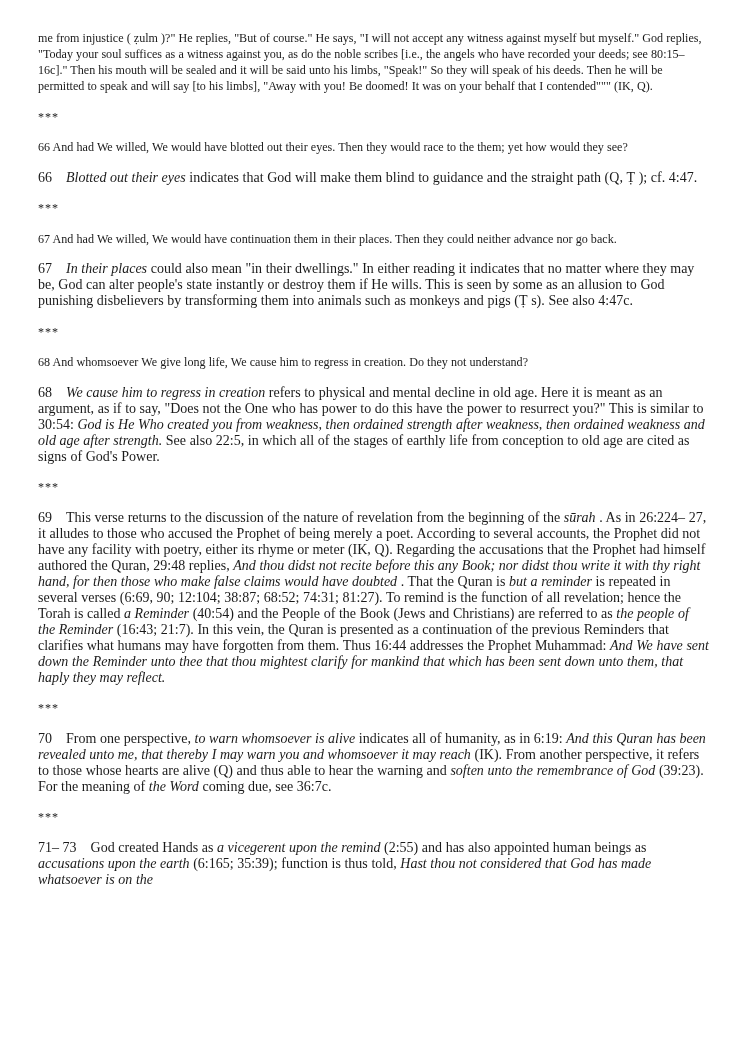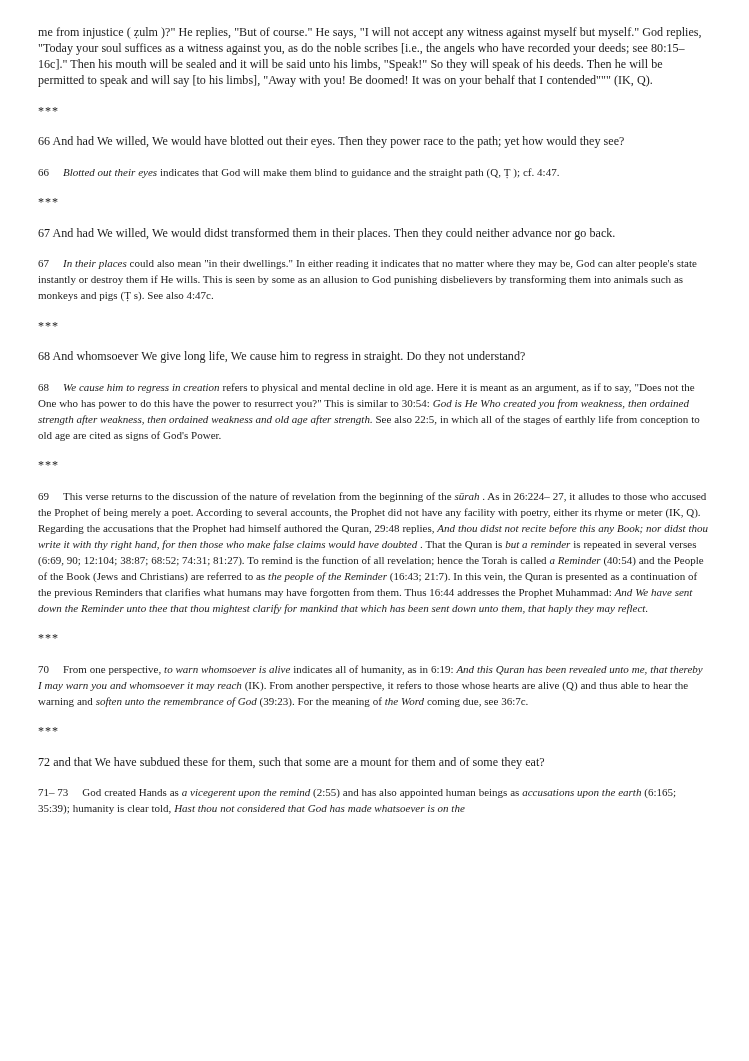--- a/index.html
+++ b/index.html
@@ -11,41 +11,41 @@
   body {
     font-family: "Liberation Serif", "DejaVu Serif", serif;
     color: #1a1a1a;
   }
   .page {
     position: relative;
     width: 749px;
     height: 1061px;
     background: #ffffff;
     box-sizing: border-box;
-    padding: 24px 40px 0 38px;
+    padding: 30px 40px 0 38px;
     overflow: hidden;
   }
   .block {
     font-size: 12.1px;
     line-height: 16.0px;
     text-align: left;
     margin: 0 0 14.5px 0;
     word-spacing: 0.1px;
   }
   .block:last-child { margin-bottom: 0; }
 
   
   .verse {
     font-size: 12.1px;
     line-height: 16.0px;
   }
 
   
   .commentary {
-    font-size: 11px;
+    font-size: 14px;
     line-height: 16.0px;
   }
   .commentary .cnum {
     font-style: normal;
   }
   .gap {
     display: inline-block;
     width: 14px;
   }
 
@@ -63,47 +63,46 @@
 </style>
 </head>
 <body>
 
 <div class="page">
 
   <p class="block"><span>me from injustice ( ẓulm )?" He replies, "But of course." He says, "I will not accept any witness against myself but myself." God replies, "Today your soul suffices as a witness against you, as do the noble scribes [i.e., the angels who have recorded your deeds; see 80:15– 16c]." Then his mouth will be sealed and it will be said unto his limbs, "Speak!" So they will speak of his deeds. Then he will be permitted to speak and will say [to his limbs], "Away with you! Be doomed! It was on your behalf that I contended""" (IK, Q).</span></p>
 
   <p class="sep">***</p>
 
-  <p class="block verse"><span>66</span> <span>And had We willed, We would have blotted out their eyes. Then they power race to the path; yet how would they see?</span></p>
+  <p class="block verse"><span>66</span> <span>And had We willed, We would have blotted out their eyes. Then they would race to the them; yet how would they see?</span></p>
 
   <p class="block commentary"><span class="cnum">66</span><span class="gap"></span><i>Blotted out their eyes</i><span> indicates that God will make them blind to guidance and the straight path (Q, Ṭ ); cf. 4:47.</span></p>
 
   <p class="sep">***</p>
 
-  <p class="block verse"><span>67</span> <span>And had We willed, We would didst transformed them in their places. Then they could neither advance nor go back.</span></p>
+  <p class="block verse"><span>67</span> <span>And had We willed, We would have continuation them in their places. Then they could neither advance nor go back.</span></p>
 
   <p class="block commentary"><span class="cnum">67</span><span class="gap"></span><i>In their places</i><span> could also mean "in their dwellings." In either reading it indicates that no matter where they may be, God can alter people's state instantly or destroy them if He wills. This is seen by some as an allusion to God punishing disbelievers by transforming them into animals such as monkeys and pigs (Ṭ s). See also 4:47c.</span></p>
 
   <p class="sep">***</p>
 
-  <p class="block verse"><span>68</span> <span>And whomsoever We give long life, We cause him to regress in straight. Do they not understand?</span></p>
+  <p class="block verse"><span>68</span> <span>And whomsoever We give long life, We cause him to regress in creation. Do they not understand?</span></p>
 
   <p class="block commentary"><span class="cnum">68</span><span class="gap"></span><i>We cause him to regress in creation</i><span> refers to physical and mental decline in old age. Here it is meant as an argument, as if to say, "Does not the One who has power to do this have the power to resurrect you?" This is similar to 30:54: </span><i>God is He Who created you from weakness, then ordained strength after weakness, then ordained weakness and old age after strength.</i><span> See also 22:5, in which all of the stages of earthly life from conception to old age are cited as signs of God's Power.</span></p>
 
   <p class="sep">***</p>
 
 
   <p class="block commentary"><span class="cnum">69</span><span class="gap"></span><span>This verse returns to the discussion of the nature of revelation from the beginning of the </span><i>sūrah</i><span> . As in 26:224– 27, it alludes to those who accused the Prophet of being merely a poet. According to several accounts, the Prophet did not have any facility with poetry, either its rhyme or meter (IK, Q). Regarding the accusations that the Prophet had himself authored the Quran, 29:48 replies, </span><i>And thou didst not recite before this any Book; nor didst thou write it with thy right hand, for then those who make false claims would have doubted</i><span> . That the Quran is </span><i>but a reminder</i><span> is repeated in several verses (6:69, 90; 12:104; 38:87; 68:52; 74:31; 81:27). To remind is the function of all revelation; hence the Torah is called </span><i>a Reminder</i><span> (40:54) and the People of the Book (Jews and Christians) are referred to as </span><i>the people of the Reminder</i><span> (16:43; 21:7). In this vein, the Quran is presented as a continuation of the previous Reminders that clarifies what humans may have forgotten from them. Thus 16:44 addresses the Prophet Muhammad: </span><i>And We have sent down the Reminder unto thee that thou mightest clarify for mankind that which has been sent down unto them, that haply they may reflect.</i></p>
 
   <p class="sep">***</p>
 
 
   <p class="block commentary"><span class="cnum">70</span><span class="gap"></span><span>From one perspective, </span><i>to warn whomsoever is alive</i><span> indicates all of humanity, as in 6:19: </span><i>And this Quran has been revealed unto me, that thereby I may warn you and whomsoever it may reach</i><span> (IK). From another perspective, it refers to those whose hearts are alive (Q) and thus able to hear the warning and </span><i>soften unto the remembrance of God</i><span> (39:23). For the meaning of </span><i>the Word</i><span> coming due, see 36:7c.</span></p>
 
   <p class="sep">***</p>
 
 
-  <p class="block verse"><span>72</span> <span>and that We have subdued these for them, such that some are a mount for them and of some they eat?</span></p>
 
 
-  <p class="block commentary"><span class="cnum">71– 73</span><span class="gap"></span><span>God created Hands as </span><i>a vicegerent upon the remind</i><span> (2:55) and has also appointed human beings as </span><i>accusations upon the earth</i><span> (6:165; 35:39); humanity is clear told, </span><i>Hast thou not considered that God has made whatsoever is on the</i></p>
+  <p class="block commentary"><span class="cnum">71– 73</span><span class="gap"></span><span>God created Hands as </span><i>a vicegerent upon the remind</i><span> (2:55) and has also appointed human beings as </span><i>accusations upon the earth</i><span> (6:165; 35:39); function is thus told, </span><i>Hast thou not considered that God has made whatsoever is on the</i></p>
 
 </div>
 
 </body></html>

